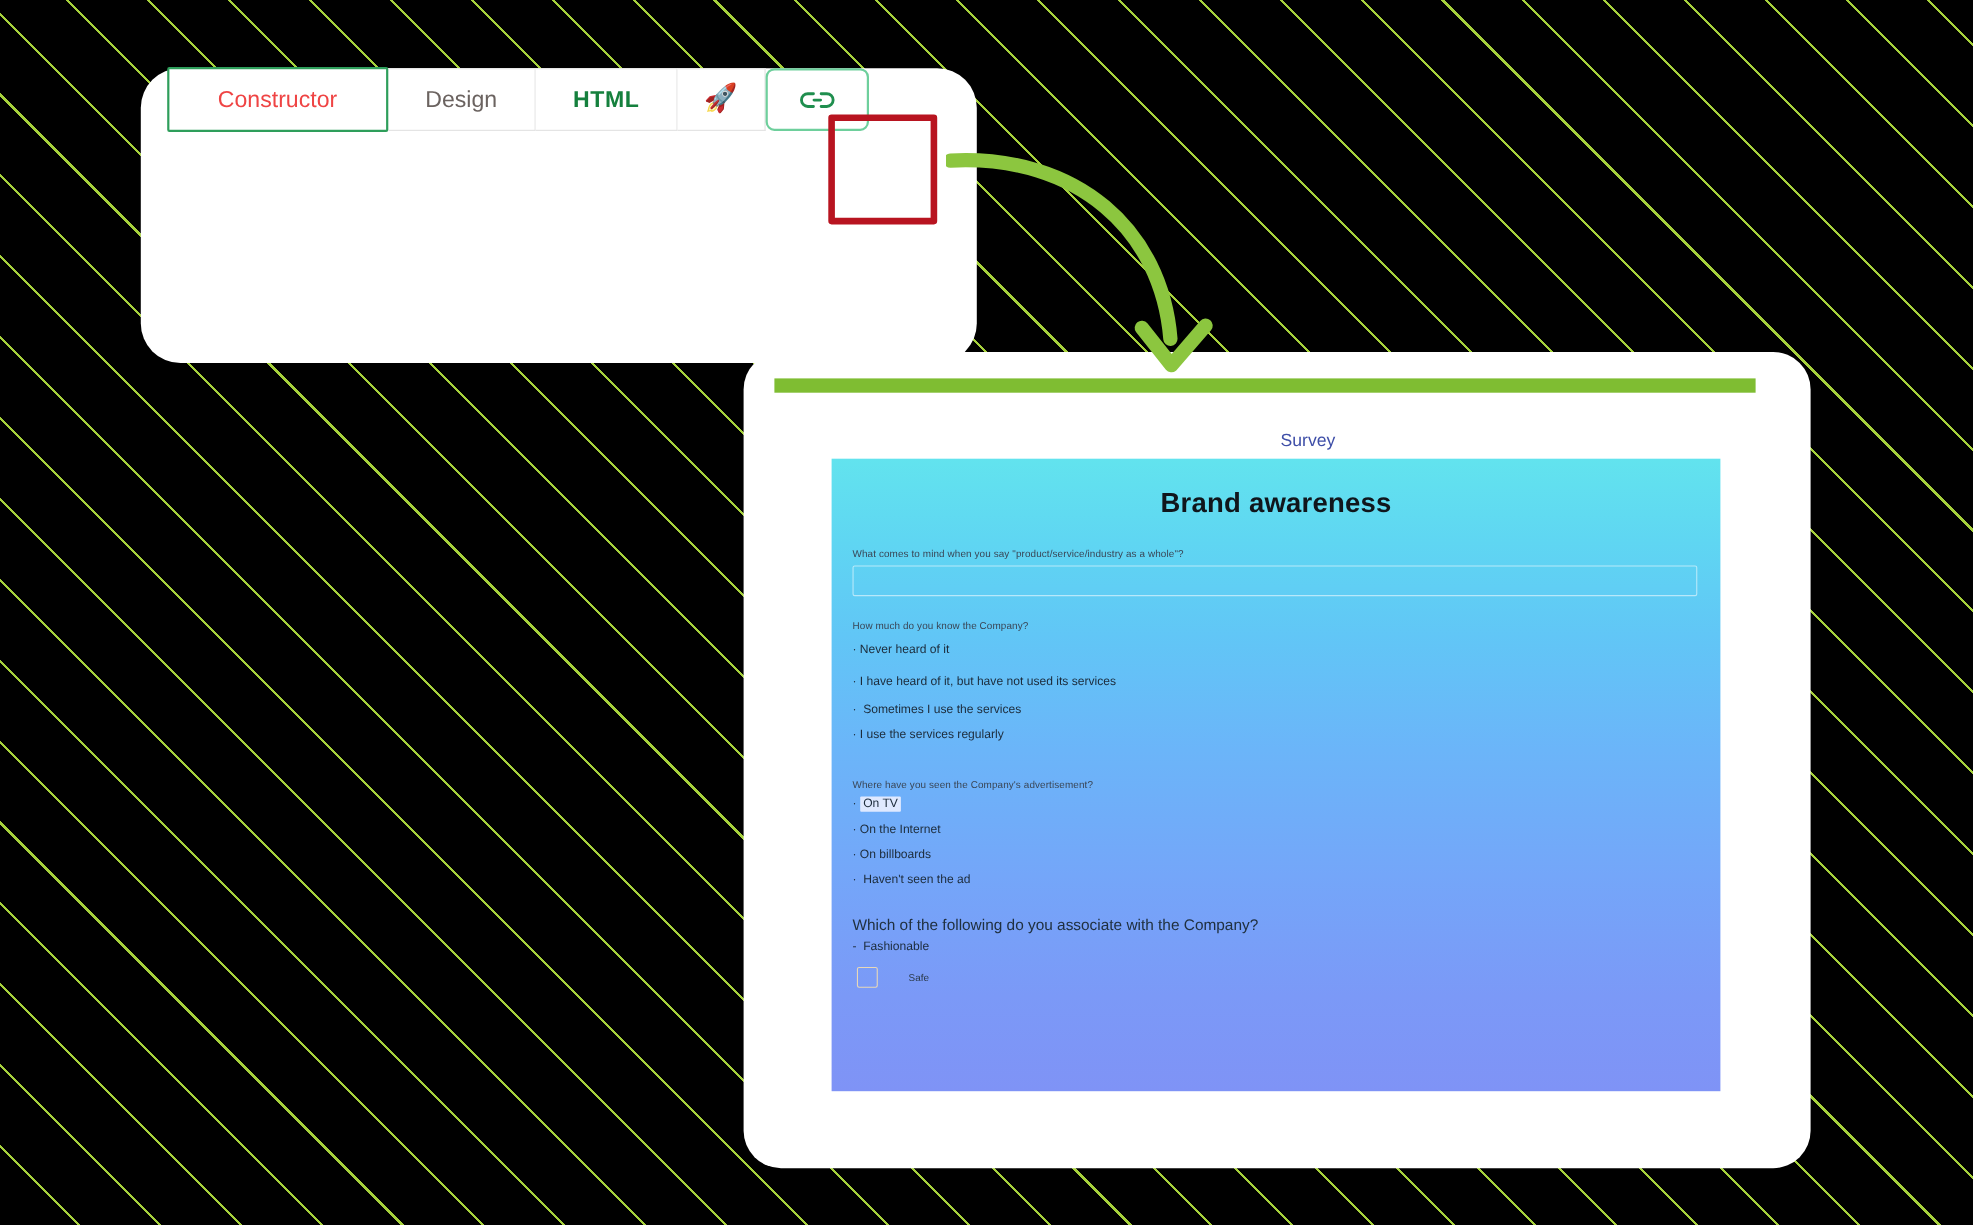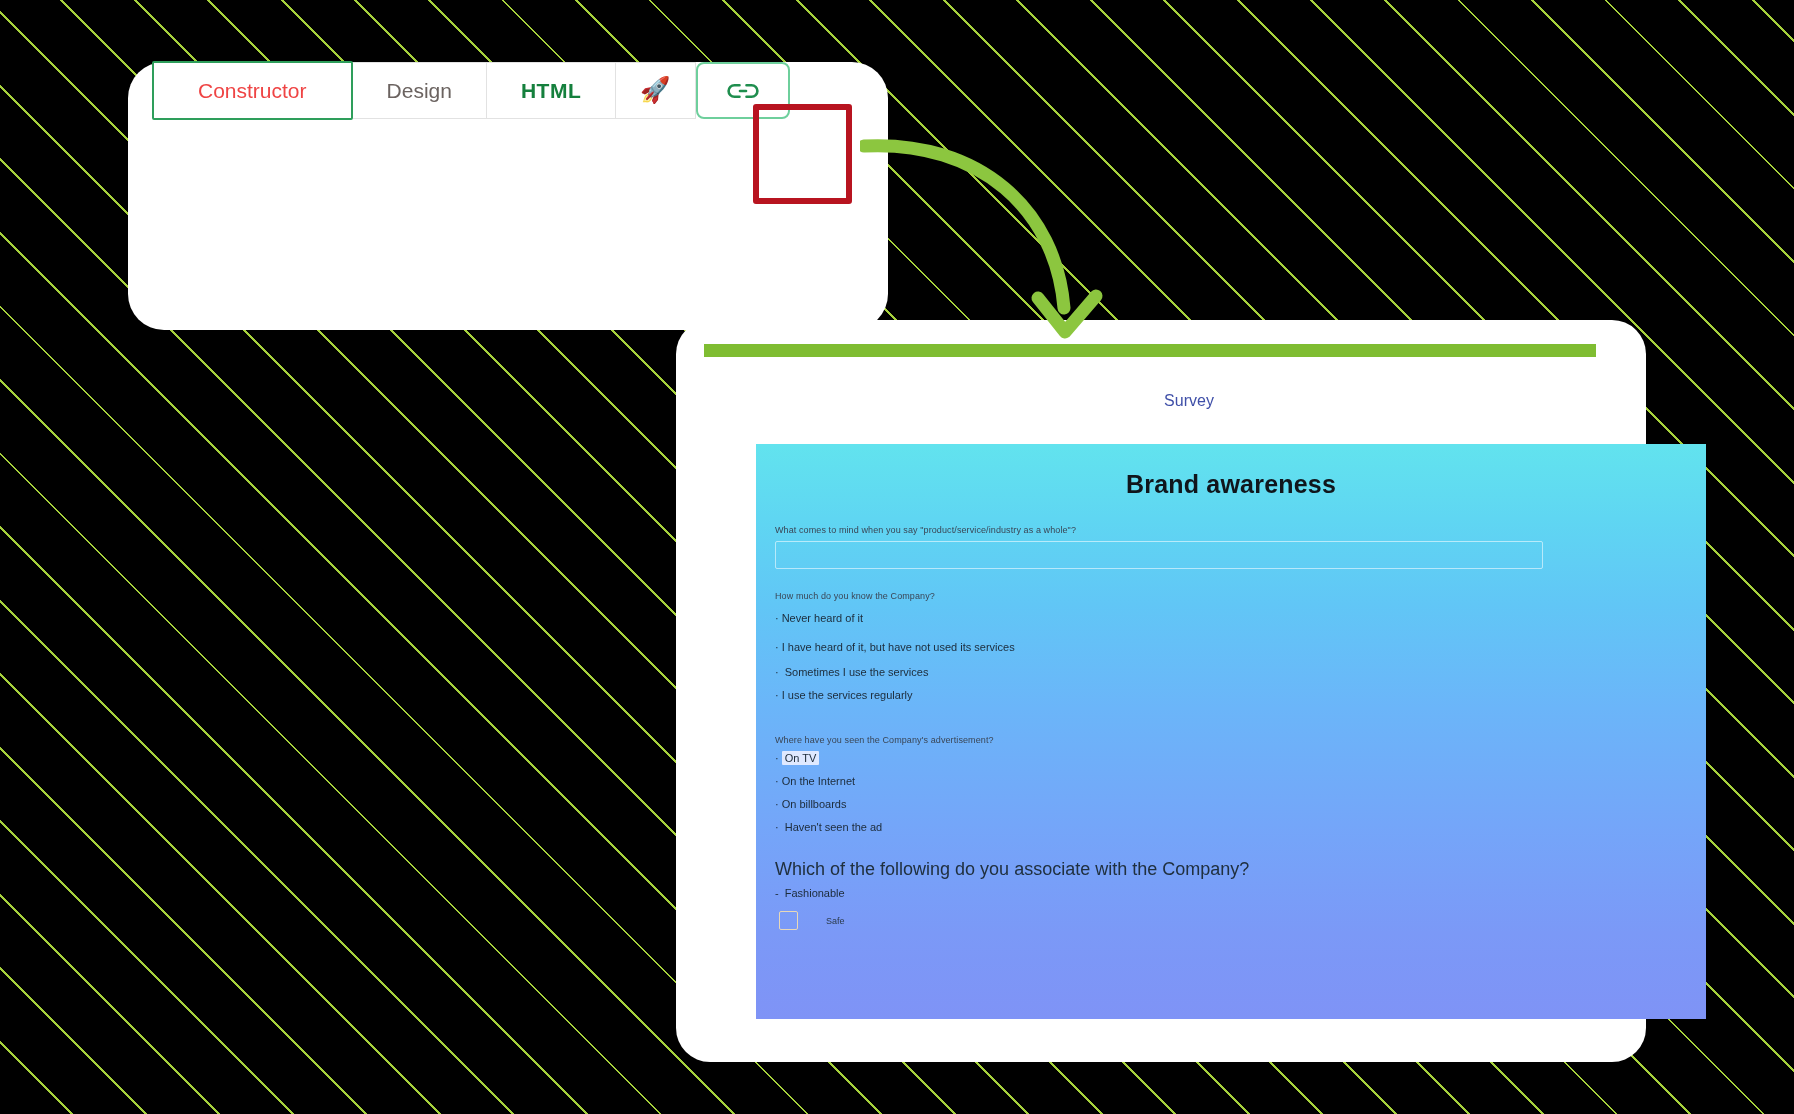--- a/index.html
+++ b/index.html
@@ -153,22 +153,22 @@
     text-align: center;
     font-size: 16px;
     color: #3f4fa8;
     z-index: 2;
     margin-left: 28px;
   }
 
   #survey-body {
     position: absolute;
     left: 756px;
-    top: 444px;
-    width: 950px;
+    top: 417px;
+    width: 808px;
     height: 575px;
     background: linear-gradient(180deg,
       #62e3ee 0%,
       #5fd6f2 13%,
       #61c6f6 28%,
       #6bb5f9 46%,
       #74a6f9 66%,
       #7b99f7 85%,
       #7f93f6 100%);
     overflow: hidden;
@@ -187,21 +187,21 @@
   .q-block { padding: 0 10px 0 10px; }
 
   .q-label-sm {
     font-size: 9px;
     color: #3a4656;
     margin: 0 0 0 9px;
     letter-spacing: .1px;
   }
 
   .q-label-md {
-    font-size: 18px;
+    font-size: 14px;
     color: #20303f;
     margin: 0 0 0 9px;
   }
 
   .text-input {
     display: block;
     width: 768px;
     height: 28px;
     margin: 6px 0 0 9px;
     background: transparent;

